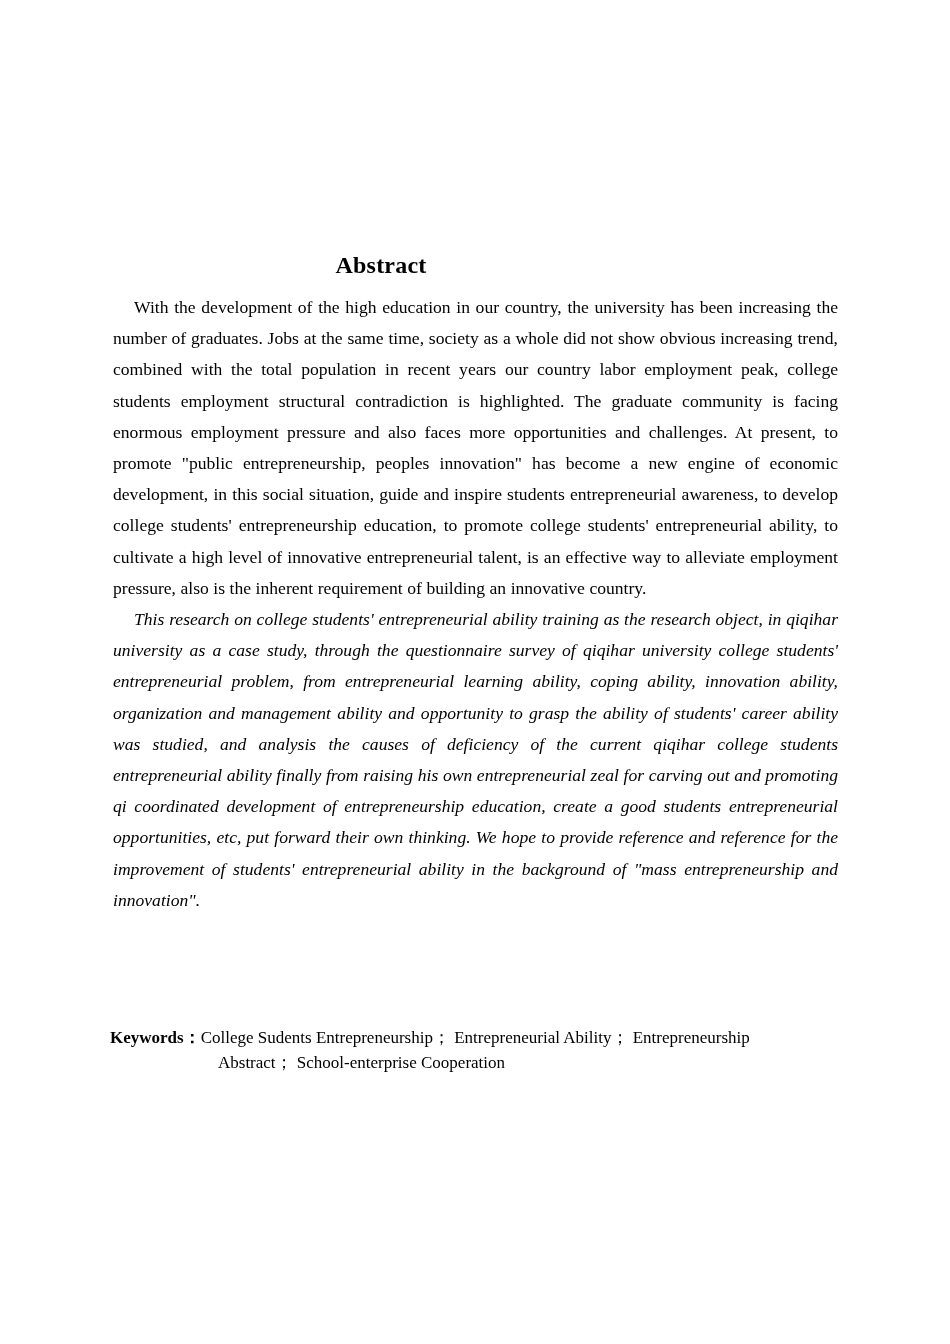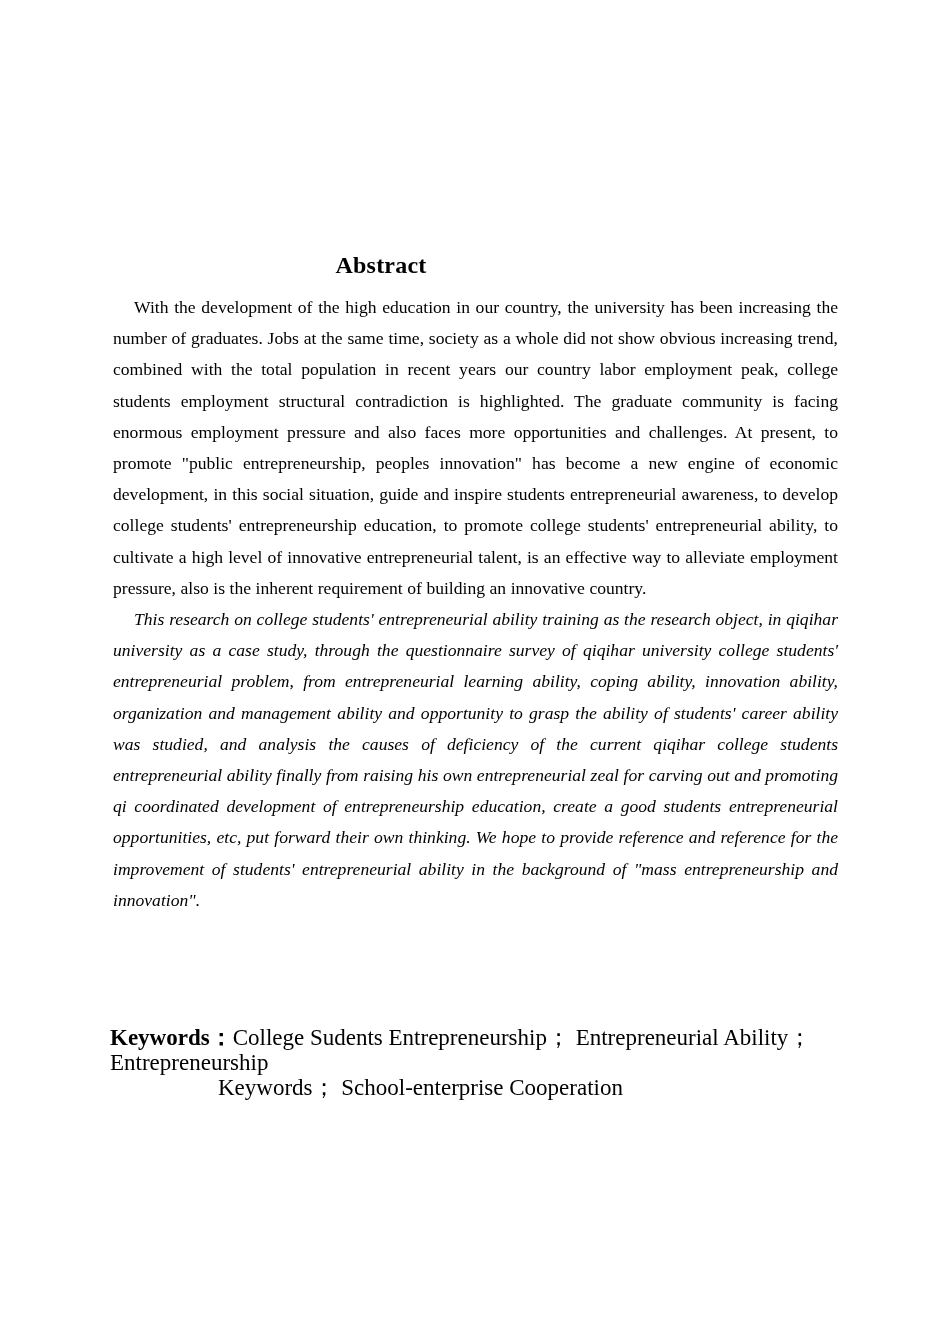--- a/index.html
+++ b/index.html
@@ -53,21 +53,21 @@
   p.para + p.para {
     font-style: italic;
   }
 
   
   .keywords-block {
     position: absolute;
     left: 110px;
     top: 1025px;
     width: 728px;
-    font-size: 23px;
+    font-size: 17px;
     line-height: 25px;
     text-align: left;
   }
   .keywords-line {
     display: block;
     text-indent: 0;
   }
   .keywords-label {
     font-weight: bold;
   }
@@ -91,16 +91,16 @@
 
   <div class="body-block">
     <p class="para">With the development of the high education in our country, the university has been increasing the number of graduates. Jobs at the same time, society as a whole did not show obvious increasing trend, combined with the total population in recent years our country labor employment peak, college students employment structural contradiction is highlighted. The graduate community is facing enormous employment pressure and also faces more opportunities and challenges. At present, to promote "public entrepreneurship, peoples innovation" has become a new engine of economic development, in this social situation, guide and inspire students entrepreneurial awareness, to develop college students' entrepreneurship education, to promote college students' entrepreneurial ability, to cultivate a high level of innovative entrepreneurial talent, is an effective way to alleviate employment pressure, also is the inherent requirement of building an innovative country.</p>
     <p class="para">This research on college students' entrepreneurial ability training as the research object, in qiqihar university as a case study, through the questionnaire survey of qiqihar university college students' entrepreneurial problem, from entrepreneurial learning ability, coping ability, innovation ability, organization and management ability and opportunity to grasp the ability of students' career ability was studied, and analysis the causes of deficiency of the current qiqihar college students entrepreneurial ability finally from raising his own entrepreneurial zeal for carving out and promoting qi coordinated development of entrepreneurship education, create a good students entrepreneurial opportunities, etc, put forward their own thinking. We hope to provide reference and reference for the improvement of students' entrepreneurial ability in the background of "mass entrepreneurship and innovation".</p>
   </div>
 
   <div class="keywords-block">
     <span class="keywords-line">
       <span class="keywords-label">Keywords</span><span class="keywords-colon">：</span><span class="keywords-values">College Sudents Entrepreneurship；  Entrepreneurial Ability；  Entrepreneurship</span>
     </span>
-    <span class="keywords-line-2">Keywords；  School-enterprise Cooperation</span>
+    <span class="keywords-line-2">Abstract；  School-enterprise Cooperation</span>
   </div>
 
 </div>
 
 </body></html>

